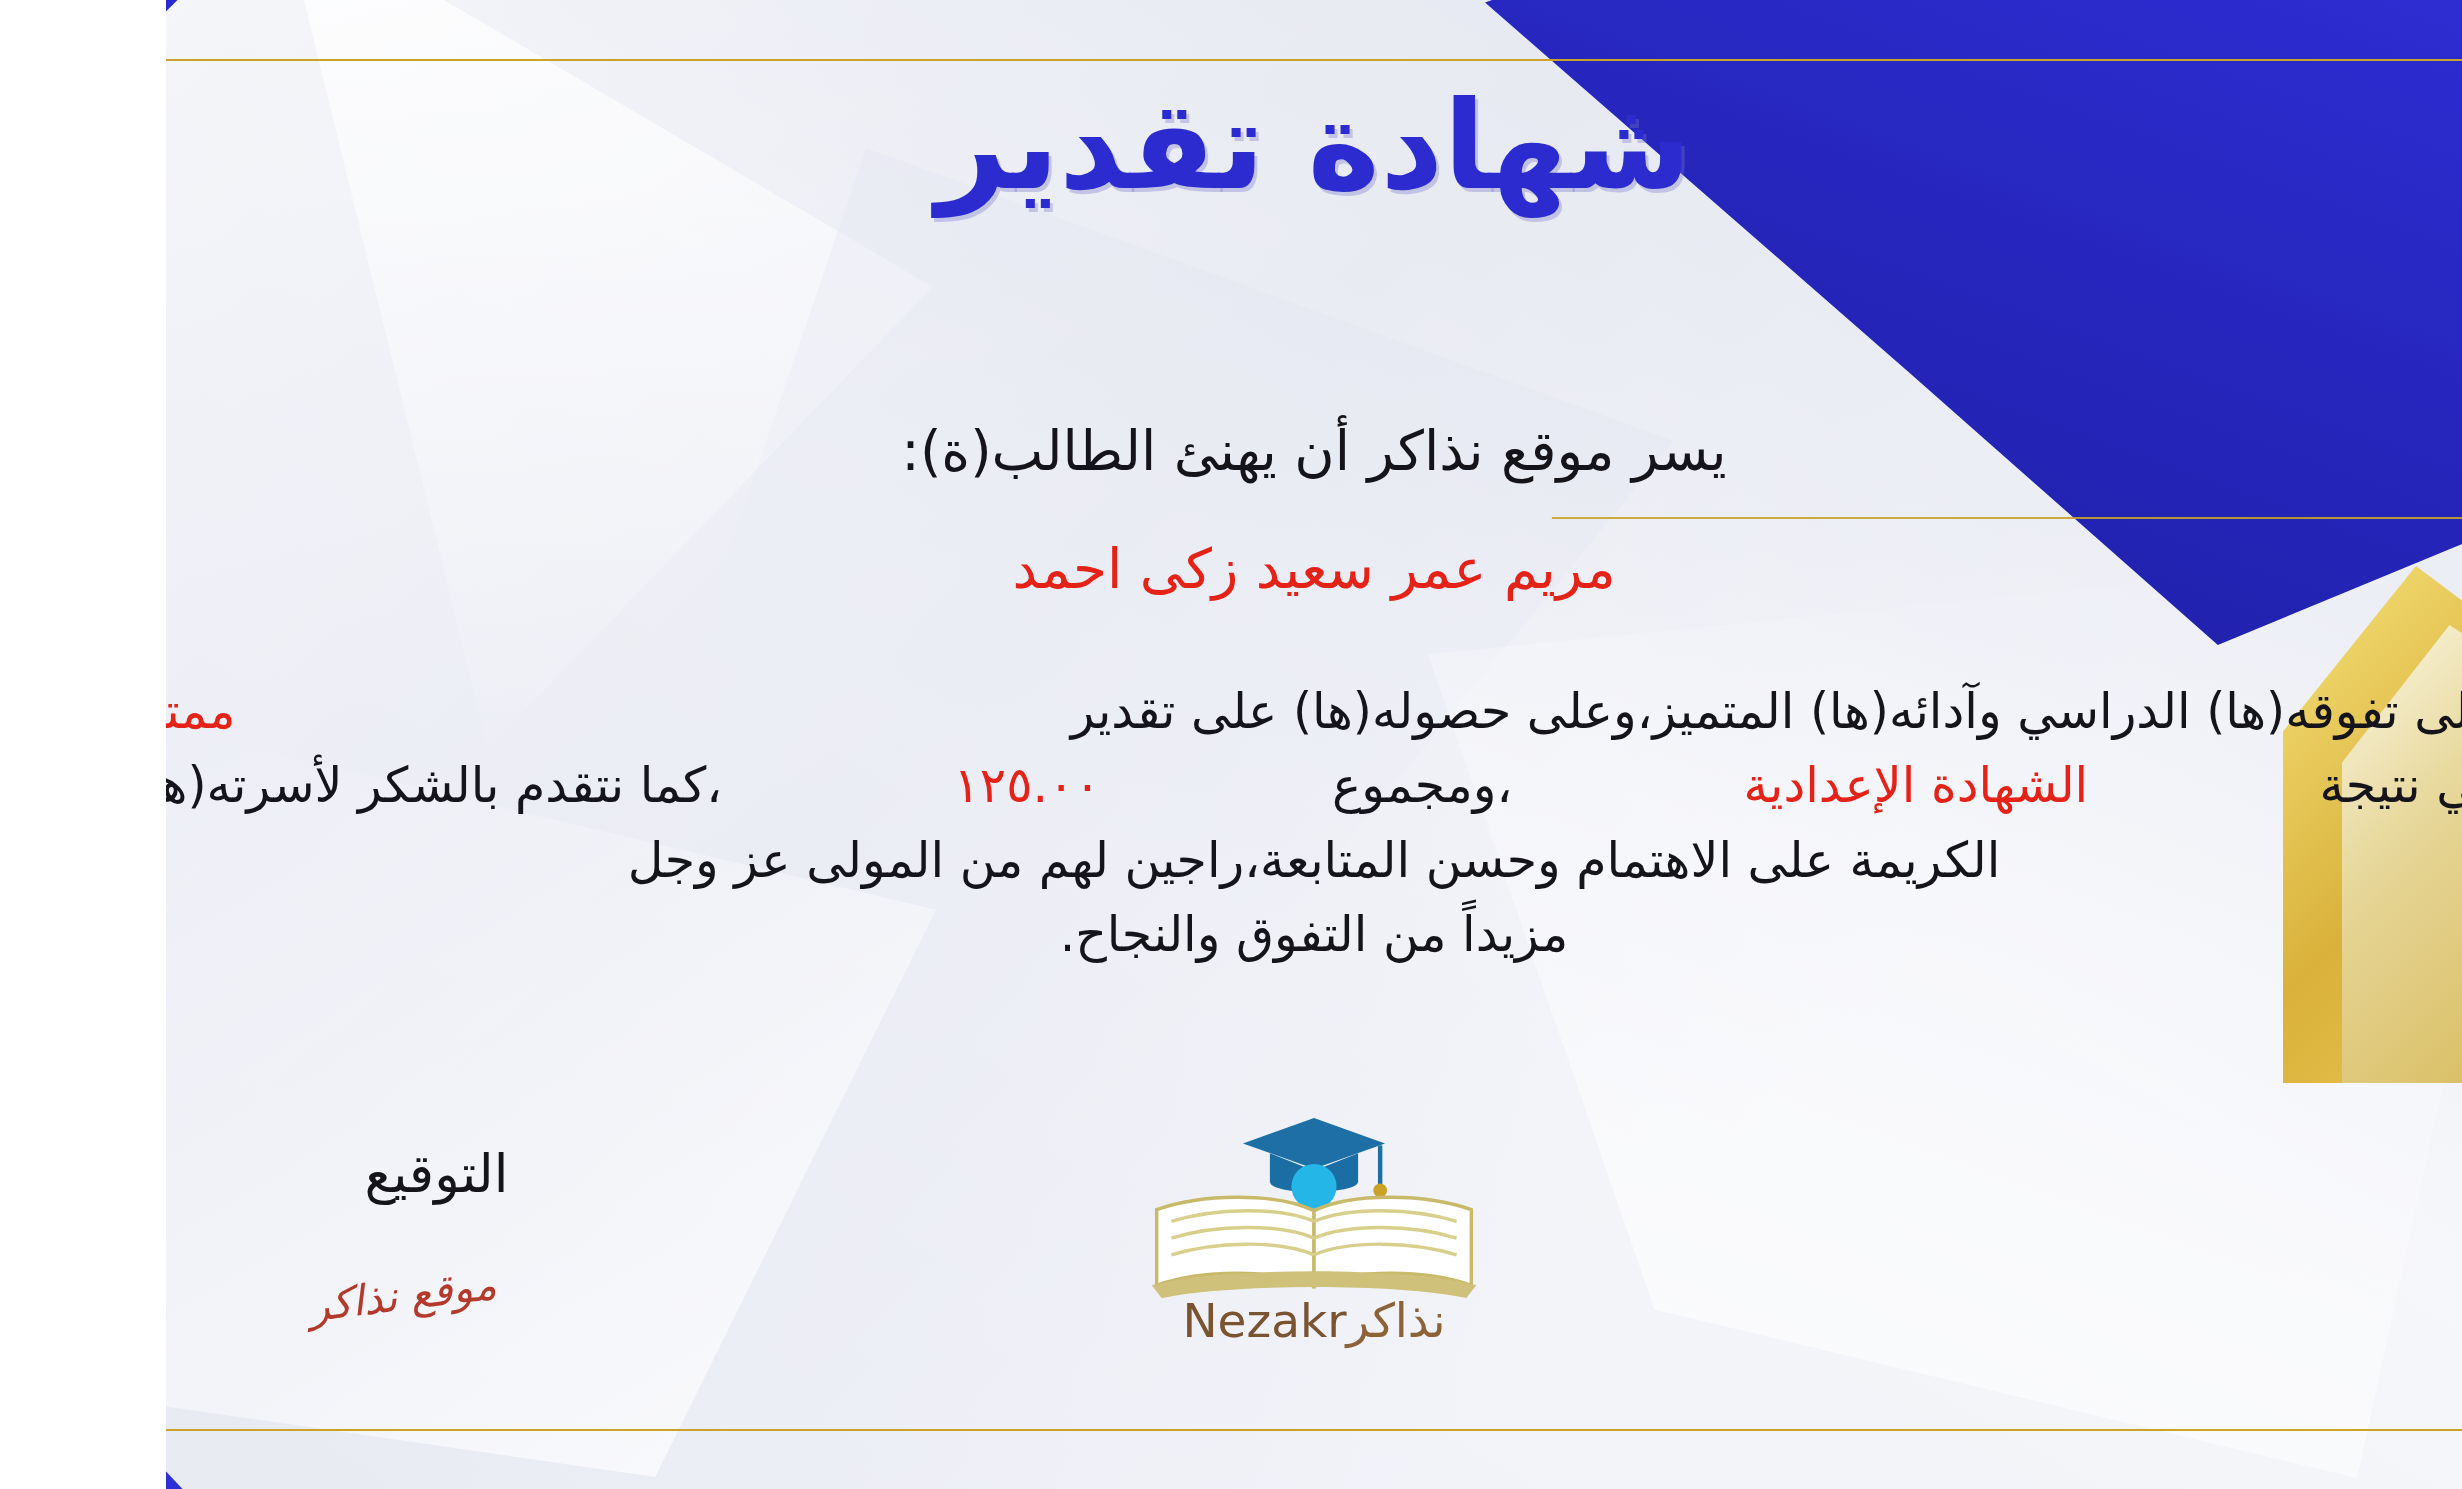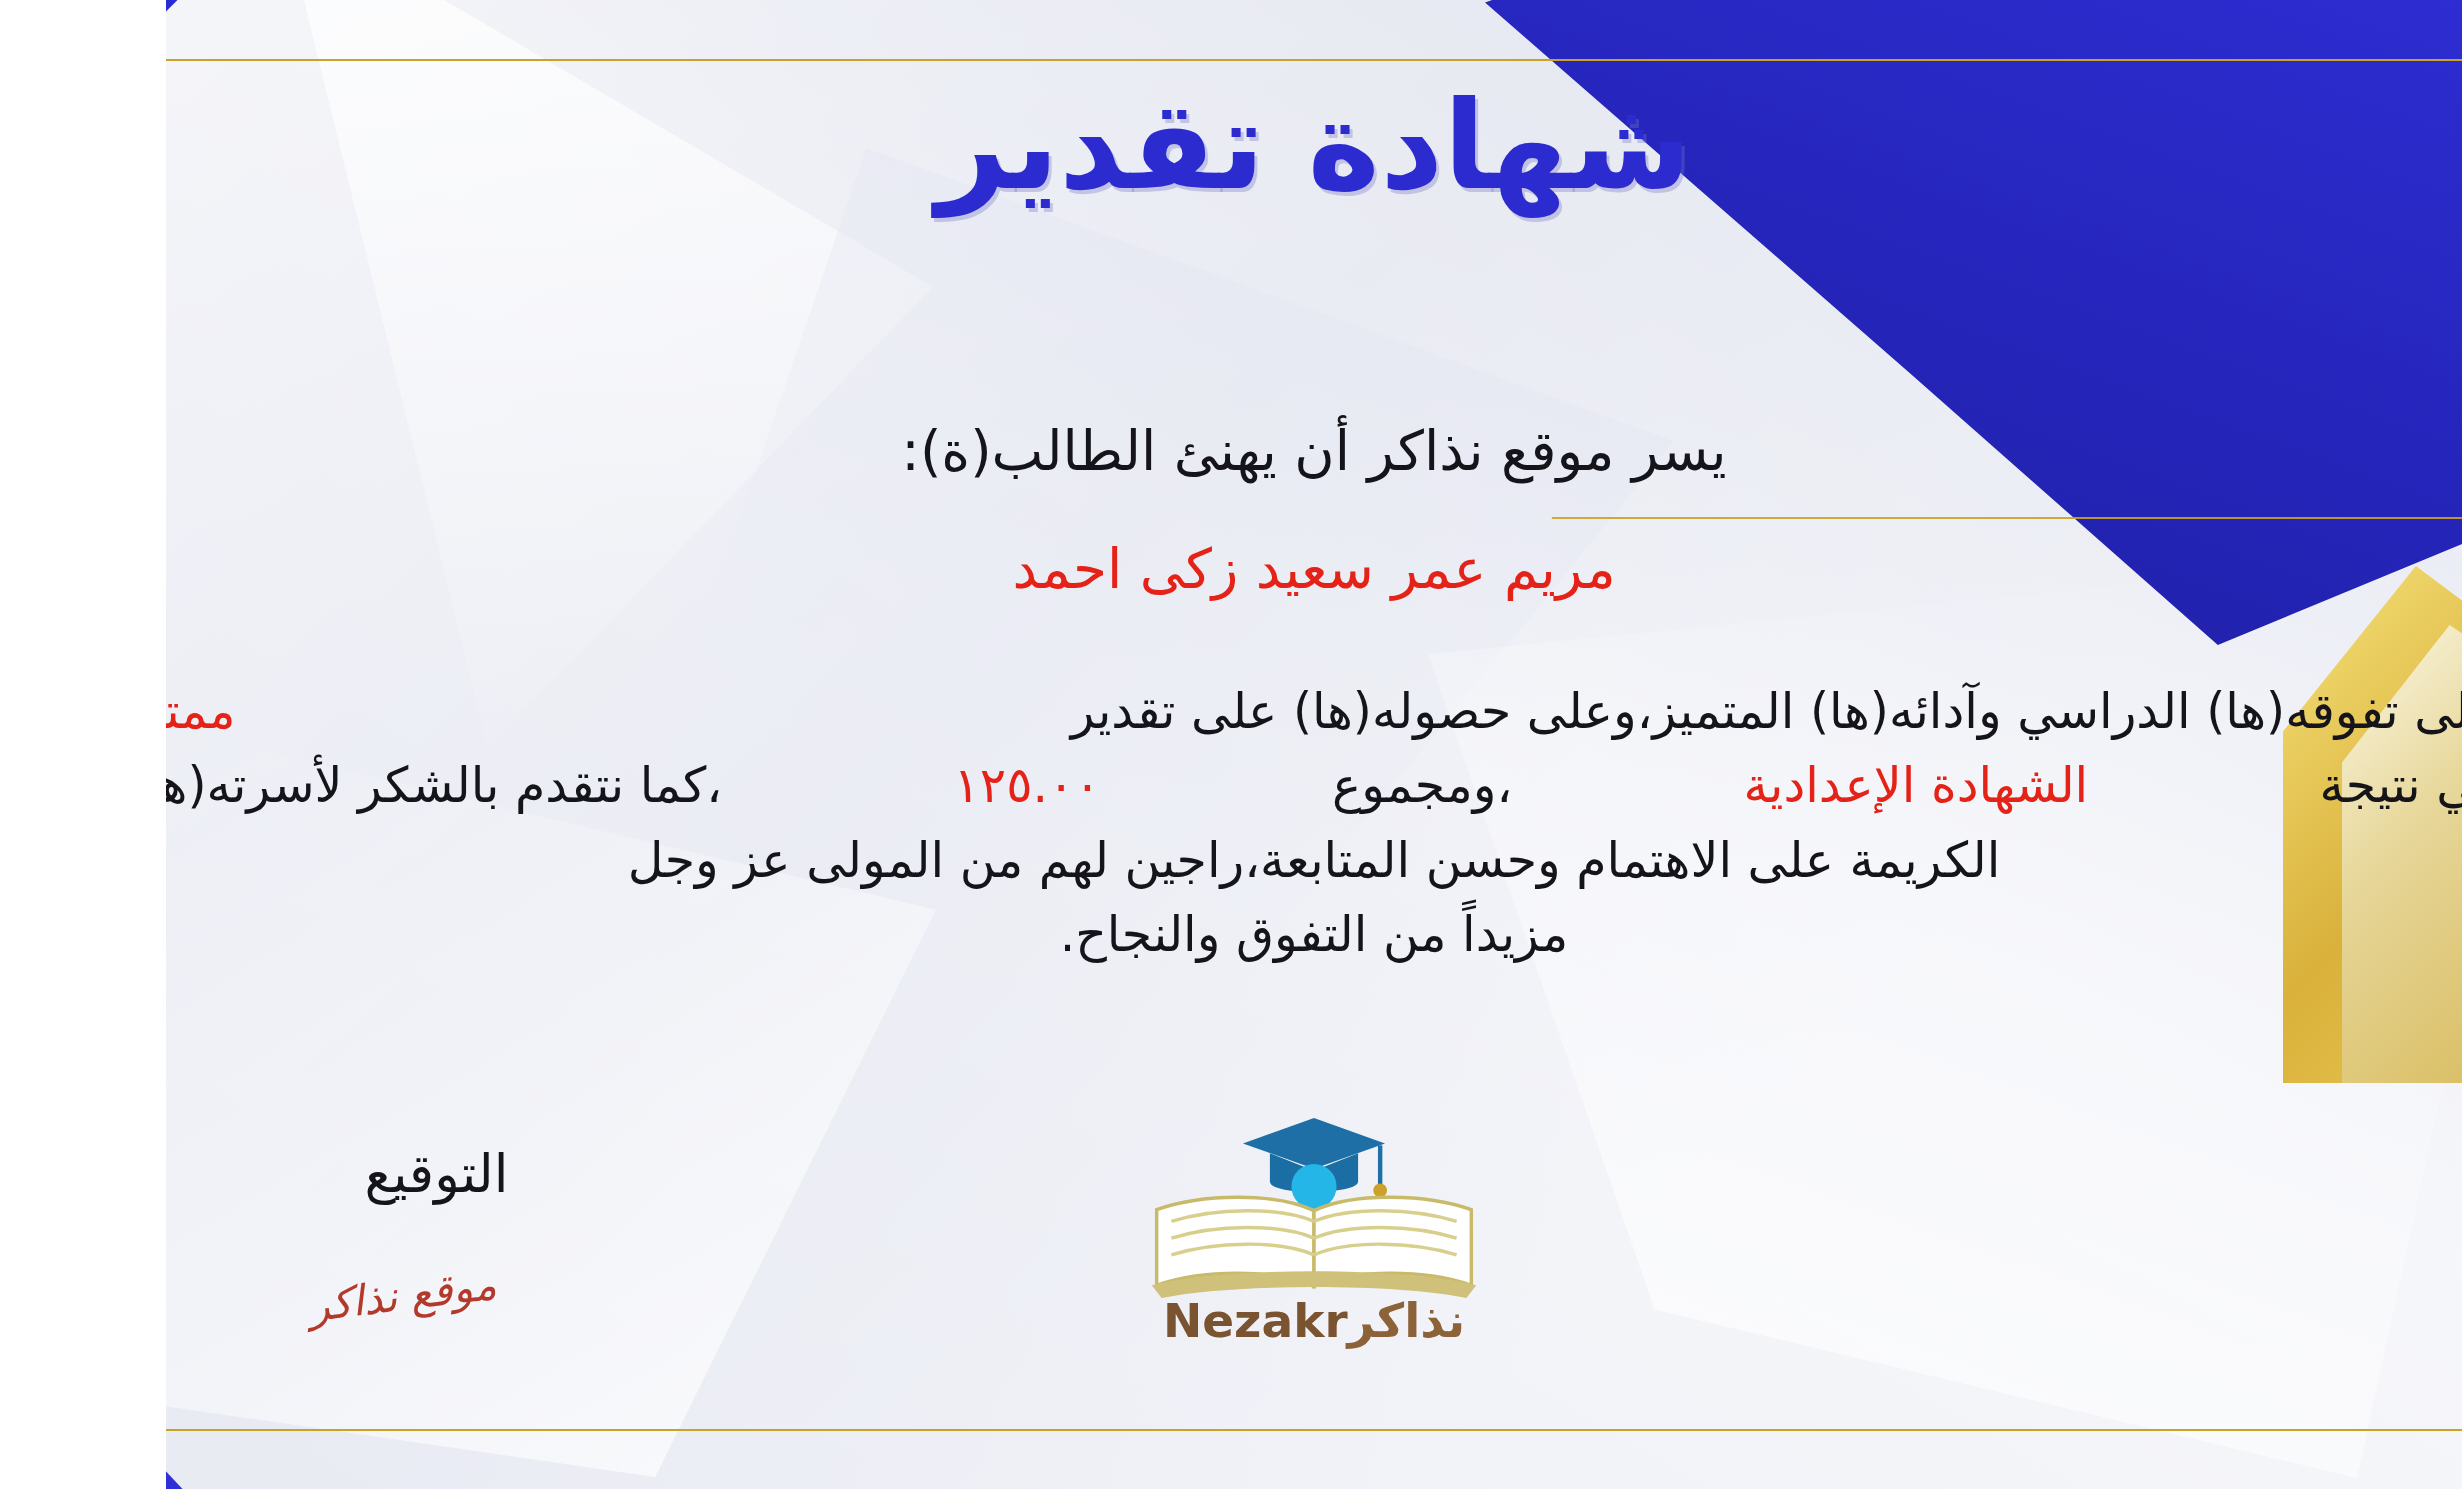--- a/index.html
+++ b/index.html
@@ -231,21 +231,21 @@
     position: absolute;
     left: 50%;
     top: 79px;
     transform: translateX(-50%);
   }
   .logo-text {
     position: absolute;
     left: 0; right: 0;
     top: 185px;
     font-size: 47px;
-    font-weight: bold;
+    font-weight: normal;
     color: #8c6239;
     letter-spacing: 0px;
     direction: rtl;
     font-family: "DejaVu Sans", "Liberation Sans", sans-serif;
   }
   .logo-text .lat { color: #7a5330; }
 </style>
 </head>
 <body>
 

